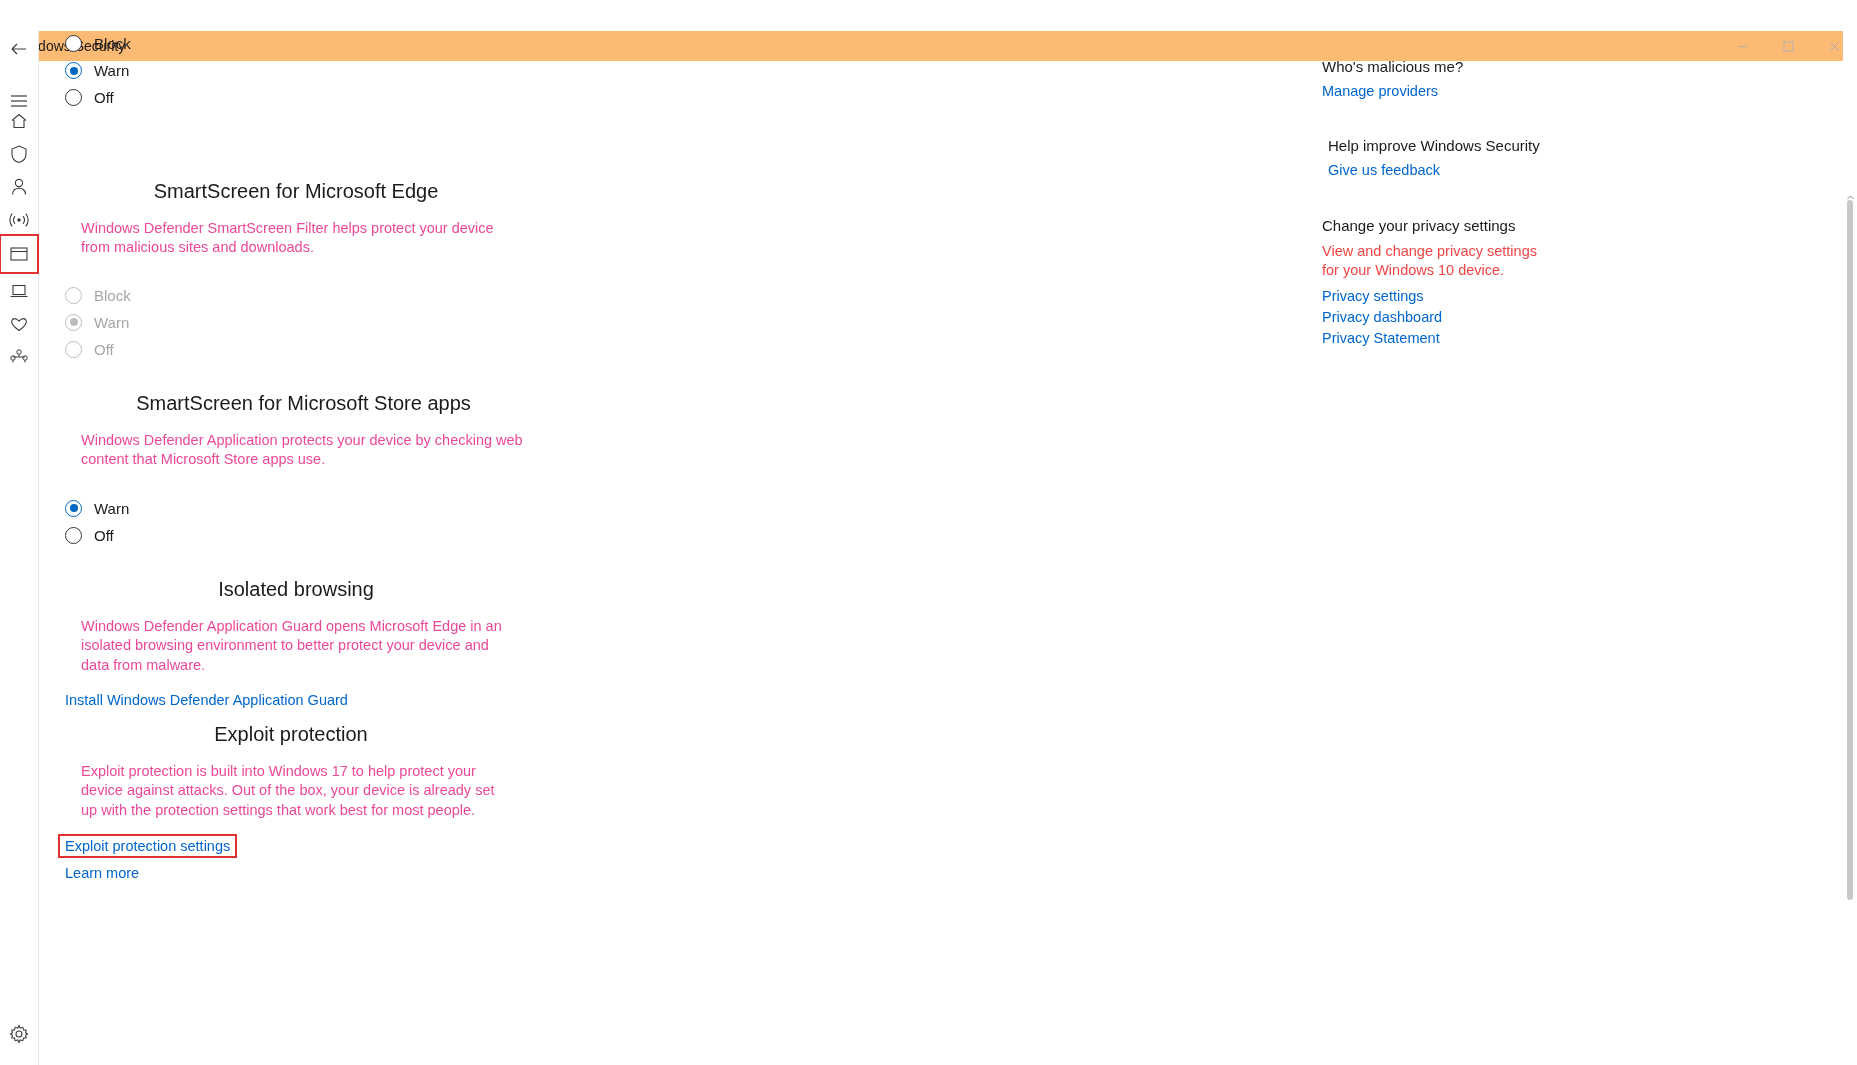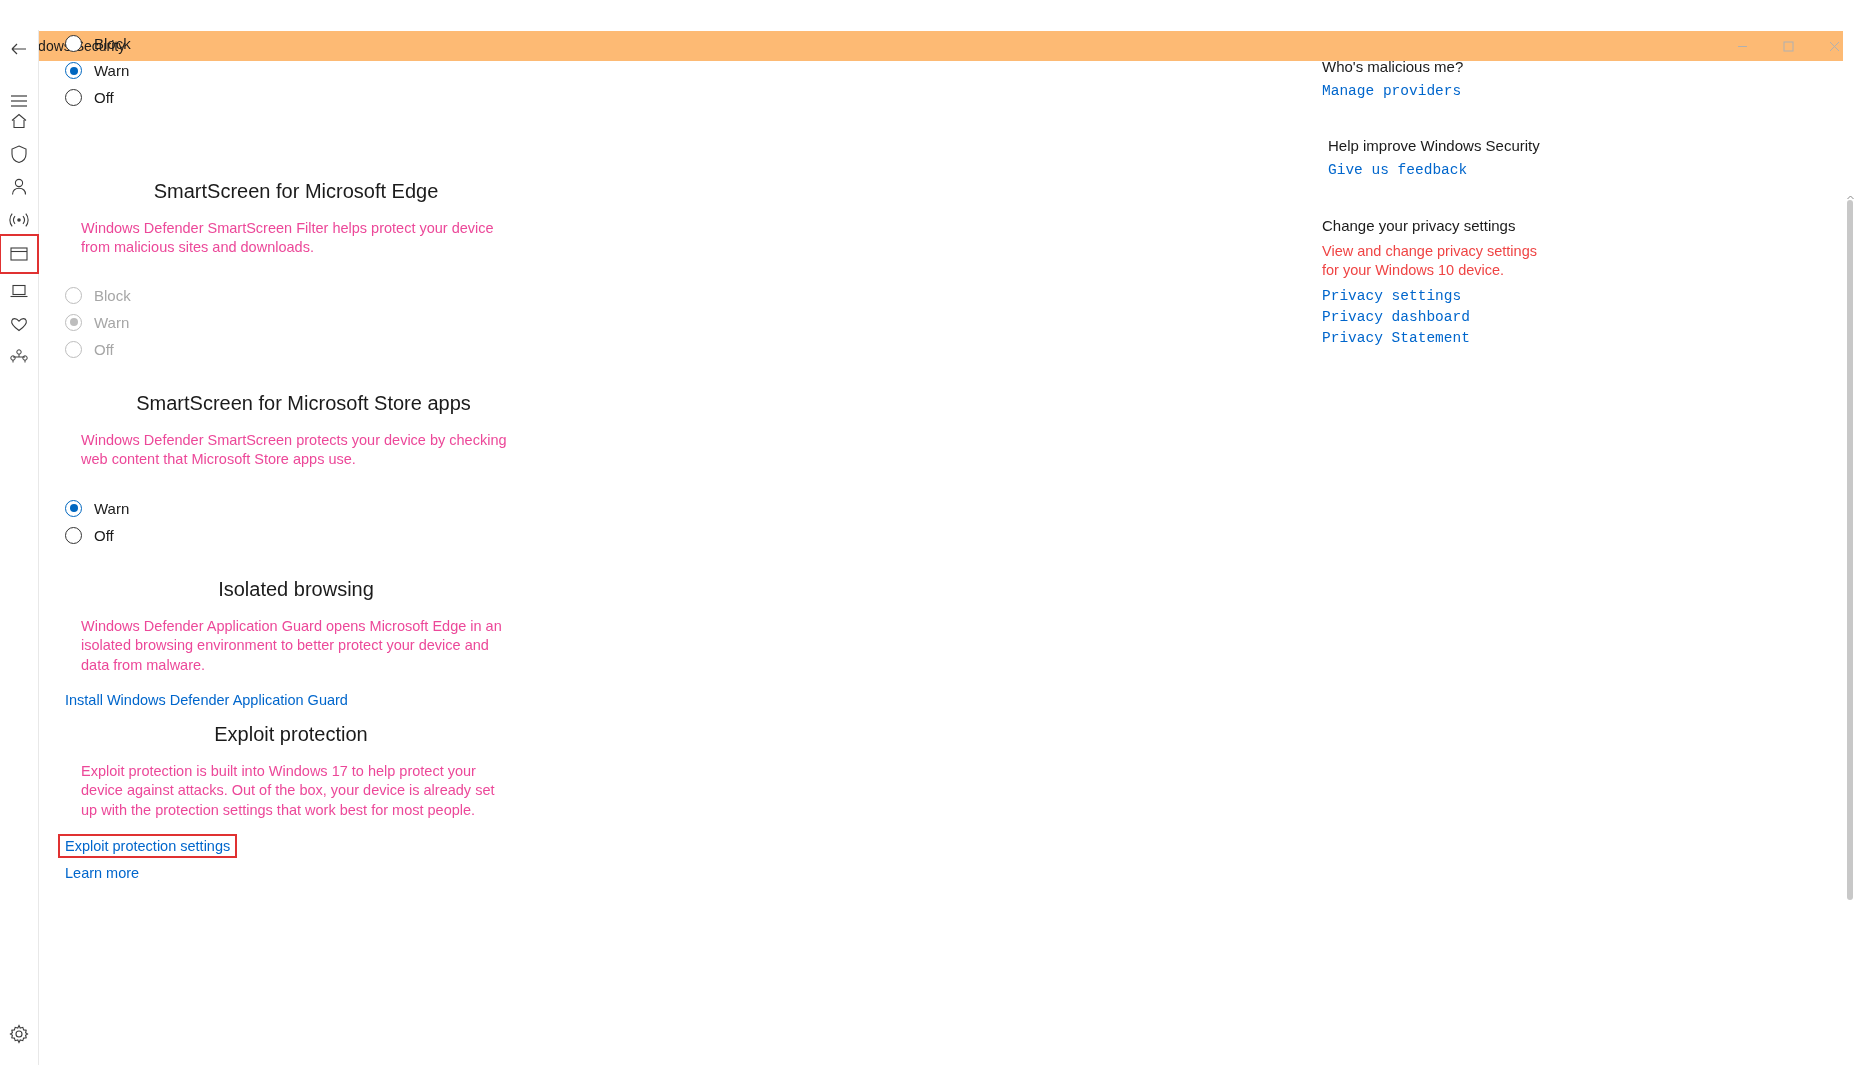--- a/index.html
+++ b/index.html
@@ -192,21 +192,20 @@
   .right-text {
     font-size: 14.5px;
     line-height: 1.33;
     color: #ef4444;
     margin: 0 0 7px 0;
     max-width: 225px;
   }
   .right-link {
     display: block;
     margin-bottom: 5px;
-    font-family: Liberation Mono, monospace;
   }
 
   
   .scrollbar {
     position: absolute;
     right: 0;
     top: 30px;
     width: 14px;
     height: 1035px;
     background: #ffffff;
@@ -405,21 +404,21 @@
         </div>
         <div class="radio-row">
           <span class="radio disabled"></span>
           <span class="radio-label disabled">Off</span>
         </div>
       </div>
     </div>
 
     <div class="section" style="position:absolute; left:0px; top:362px;">
       <h2 class="section-title">SmartScreen for Microsoft Store apps</h2>
-      <p class="section-desc wide">Windows Defender SmartScreen protects your device by checking web content that Microsoft Store apps use.</p>
+      <p class="section-desc wide">Windows Defender Application protects your device by checking web content that Microsoft Store apps use.</p>
       <div class="radio-group" style="margin-top:25px;">
         <div class="radio-row">
           <span class="radio checked"></span>
           <span class="radio-label">Warn</span>
         </div>
         <div class="radio-row">
           <span class="radio"></span>
           <span class="radio-label">Off</span>
         </div>
       </div>

